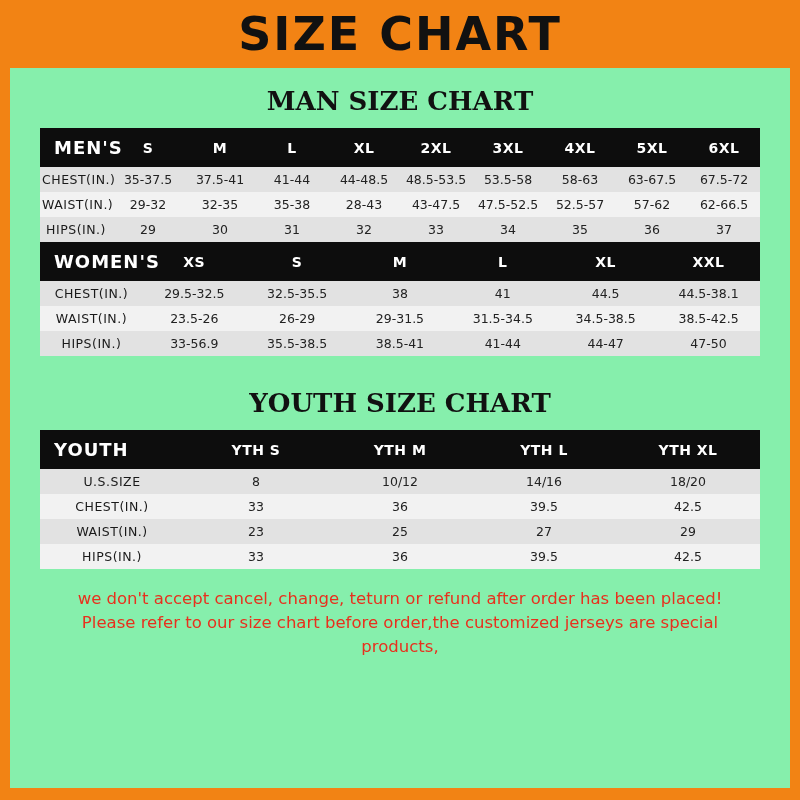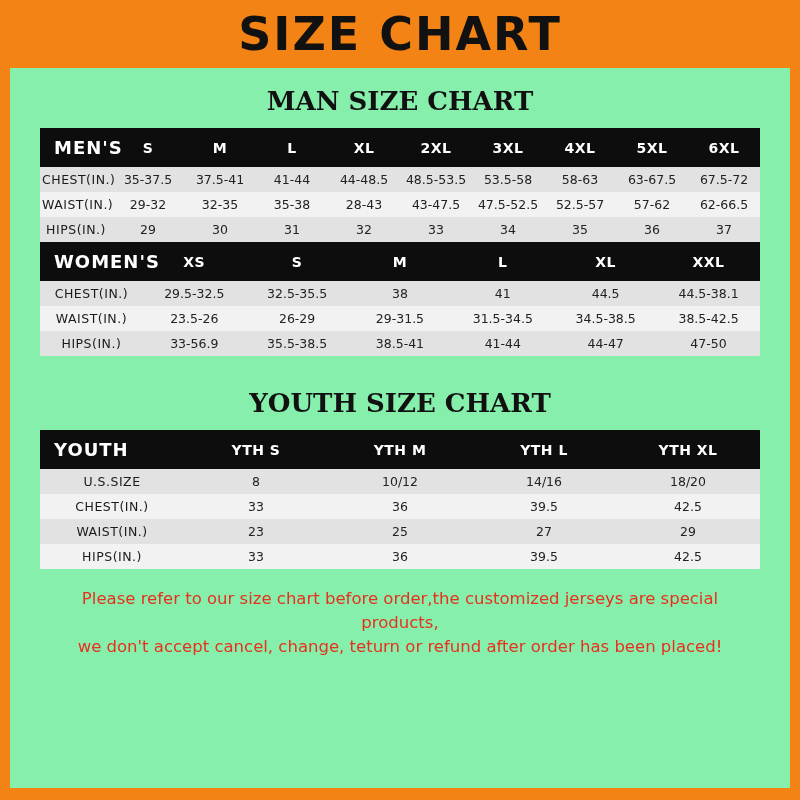--- a/index.html
+++ b/index.html
@@ -288,20 +288,20 @@
           <td class="rowlabel">HIPS(IN.)</td>
           <td>33</td>
           <td>36</td>
           <td>39.5</td>
           <td>42.5</td>
         </tr>
       </tbody>
     </table>
 
     <div class="note">
+      <span class="line">we don't accept cancel, change, teturn or refund after order has been placed!</span>
       <span class="line">Please refer to our size chart before order,the customized jerseys are special products,</span>
-      <span class="line">we don't accept cancel, change, teturn or refund after order has been placed!</span>
     </div>
 
   </div>
 
   <div class="bottom-bar"></div>
 </div>
 
 </body></html>

